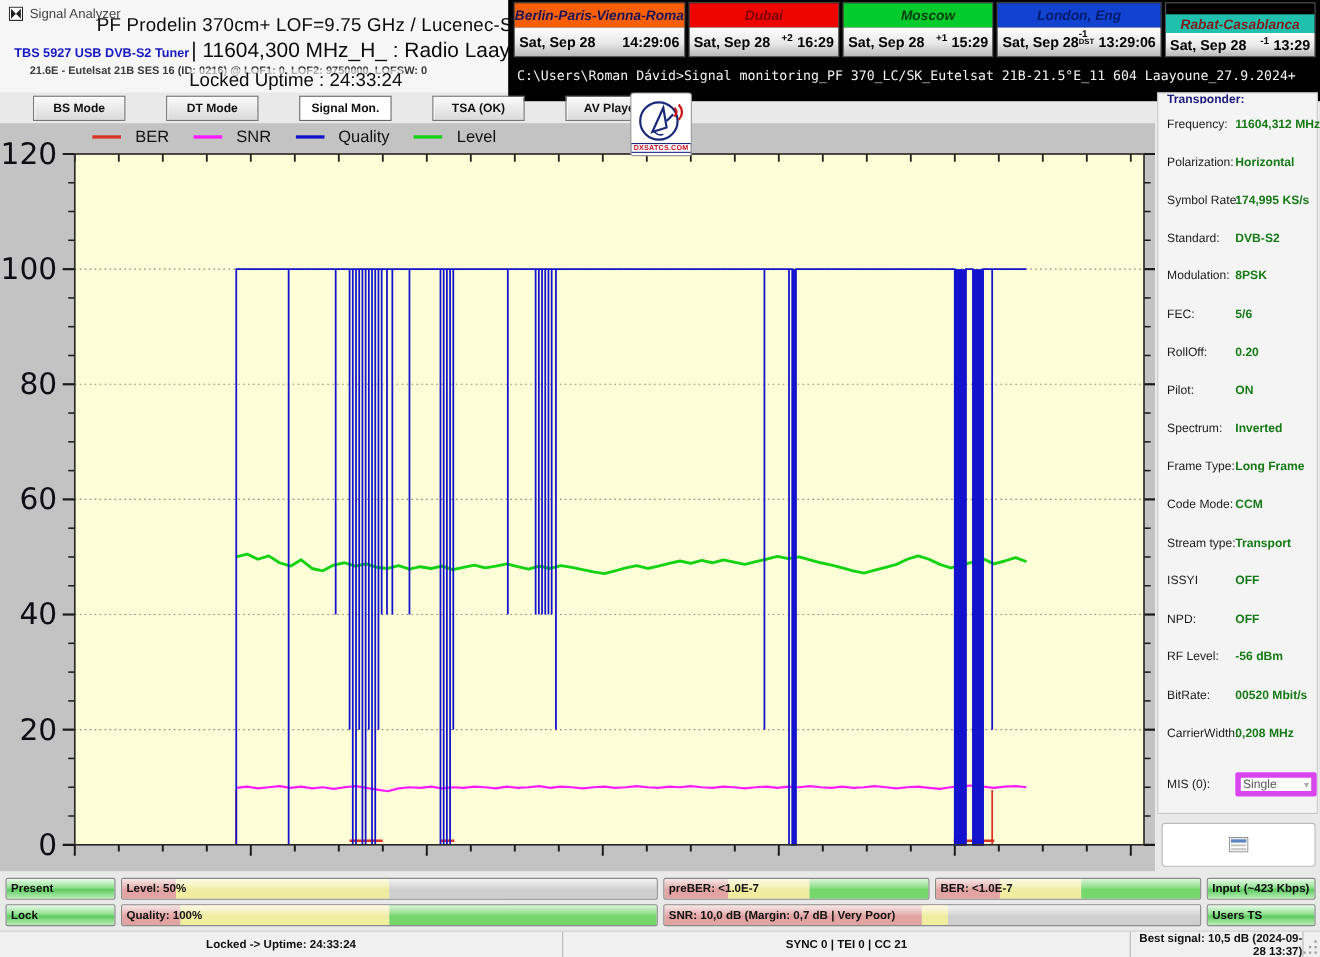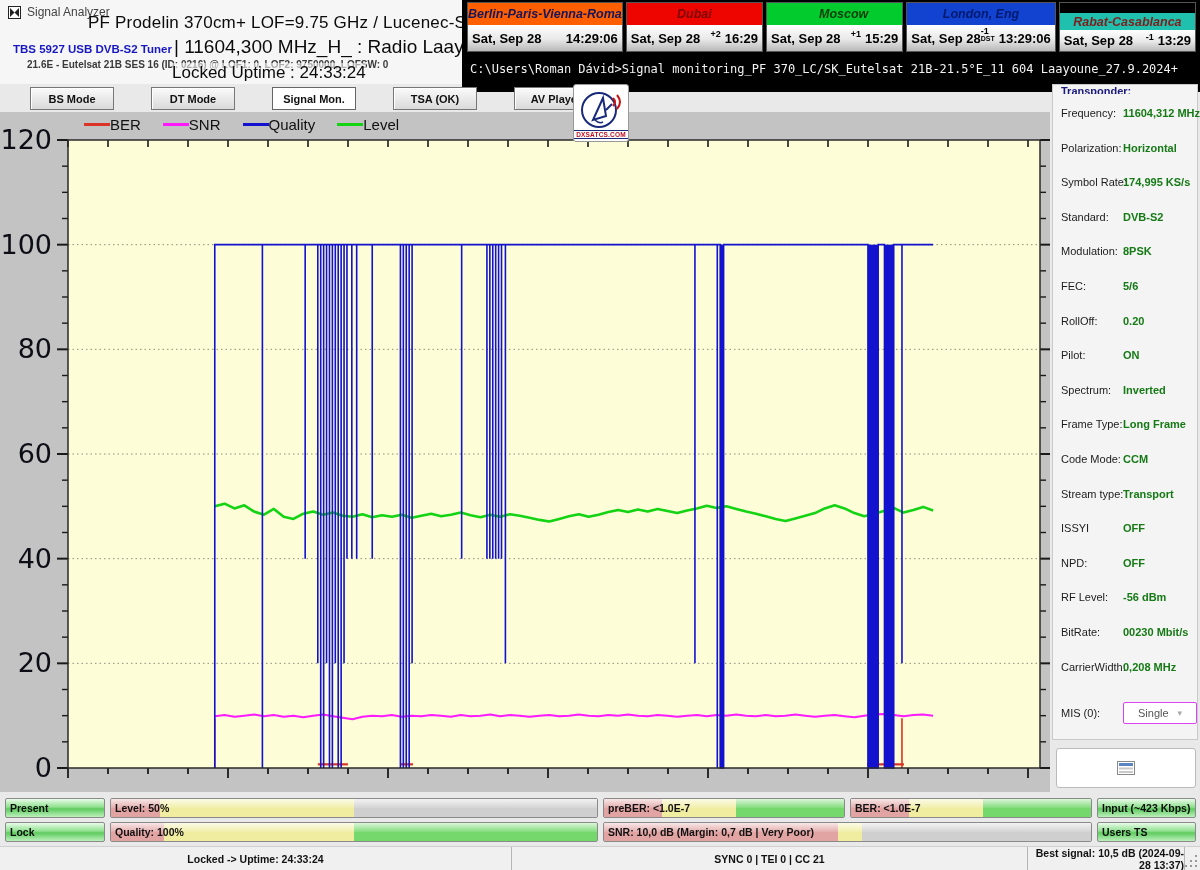--- a/index.html
+++ b/index.html
@@ -38,42 +38,42 @@
   #tabs { position:absolute; left:5px; top:87px; display:flex; gap:12px; }
   .tab { width:84px; height:23px; display:flex; align-items:center; justify-content:center;
          font-size:11px; font-weight:bold; color:#111; cursor:default;
          background:linear-gradient(#fafafa,#dadada); border:1px solid #777;
          box-shadow:inset 1px 1px 0 #fff;margin-left:25px; }
   .tab.active { background:#ffffff; border:1px solid #666; box-shadow:none; }
 
   
   #chart-region { position:absolute; left:0; top:112px; width:1050px; height:680px; background:#c3c3c3; }
   #legend { position:absolute; left:84px; top:4px; display:flex; gap:22px; align-items:center; }
-  .leg-item { display:flex; align-items:center; gap:0; font-size:15px; color:#111; }
+  .leg-item { display:flex; align-items:center; gap:13px; font-size:15px; color:#111; }
   .leg-swatch { width:26px; height:3px; }
 
   
   #logo { position:absolute; left:573px; top:84px; width:56px; height:58px; background:#fff;
           border:1px solid #999; border-radius:3px; display:flex; flex-direction:column;
           align-items:center; justify-content:flex-end; overflow:hidden; z-index:5; }
   #logo-text { font-size:6.5px; font-weight:bold; color:#c01020; border:1px solid #1a2a7a;
                padding:0 2px; margin-bottom:2px; letter-spacing:.2px; }
 
   
   #params { position:absolute; left:1052px; top:84px; width:146px; height:656px;
             background:#f4f4f4; border:1px solid #c9c9c9; }
   #clip-top { position:absolute; left:8px; top:0; height:9px; overflow:hidden;
               font-size:11px; font-weight:bold; color:#1a1a7e; }
   .prow { position:absolute; left:8px; right:4px; height:16px; display:flex; }
   .plabel { font-size:11px; color:#1c1c1c; }
   .pvalue { position:absolute; left:62px; font-size:11px; font-weight:bold; color:#157a15; white-space:nowrap; }
   #mis-row { position:absolute; left:8px; right:6px; height:24px; display:flex; align-items:center; }
   #mis-dd { position:absolute; left:62px; width:74px; height:22px; background:#fff;
-            border:1px solid #d946ef; border-radius:2px; display:flex; align-items:center;
-            padding:0 14px; font-size:11px; color:#555; }
+            border:5px solid #d946ef; border-radius:2px; display:flex; align-items:center;
+            padding:0 2px; font-size:11px; color:#555; }
   #mis-dd .chev { margin-left:auto; color:#aaa; font-size:9px; }
   #panel-btn { position:absolute; left:1056px; top:748px; width:140px; height:40px; background:#fff;
                border:1px solid #bbb; border-radius:3px; display:flex; align-items:center; justify-content:center; }
 
   
   .srow { position:absolute; left:0; width:1200px; height:21px; display:flex; gap:5px; padding:0 5px; }
   #srow1 { top:798px; } #srow2 { top:822px; }
   .sbadge { height:20px; border:1px solid #8a8a8a; border-radius:2px; position:relative;
             background:linear-gradient(#eafcea,#8fe08f 45%,#5ecb5e 55%,#bdf0bd);
             display:flex; align-items:center; font-size:10.5px; font-weight:bold; color:#0b0b0b;
@@ -388,21 +388,21 @@
         <div class="prow" style="top: 471.8px;">
           <span class="plabel">NPD:</span>
           <span class="pvalue">OFF</span>
         </div>
         <div class="prow" style="top: 506.4px;">
           <span class="plabel">RF Level:</span>
           <span class="pvalue">-56 dBm</span>
         </div>
         <div class="prow" style="top: 541px;">
           <span class="plabel">BitRate:</span>
-          <span class="pvalue">00230 Mbit/s</span>
+          <span class="pvalue">00520 Mbit/s</span>
         </div>
         <div class="prow" style="top: 575.6px;">
           <span class="plabel">CarrierWidth:</span>
           <span class="pvalue">0,208 MHz</span>
         </div>
       </div>
     <div id="mis-row" style="top: 616px;">
       <span class="plabel">MIS (0):</span>
       <span id="mis-dd">
         <span>Single</span>

